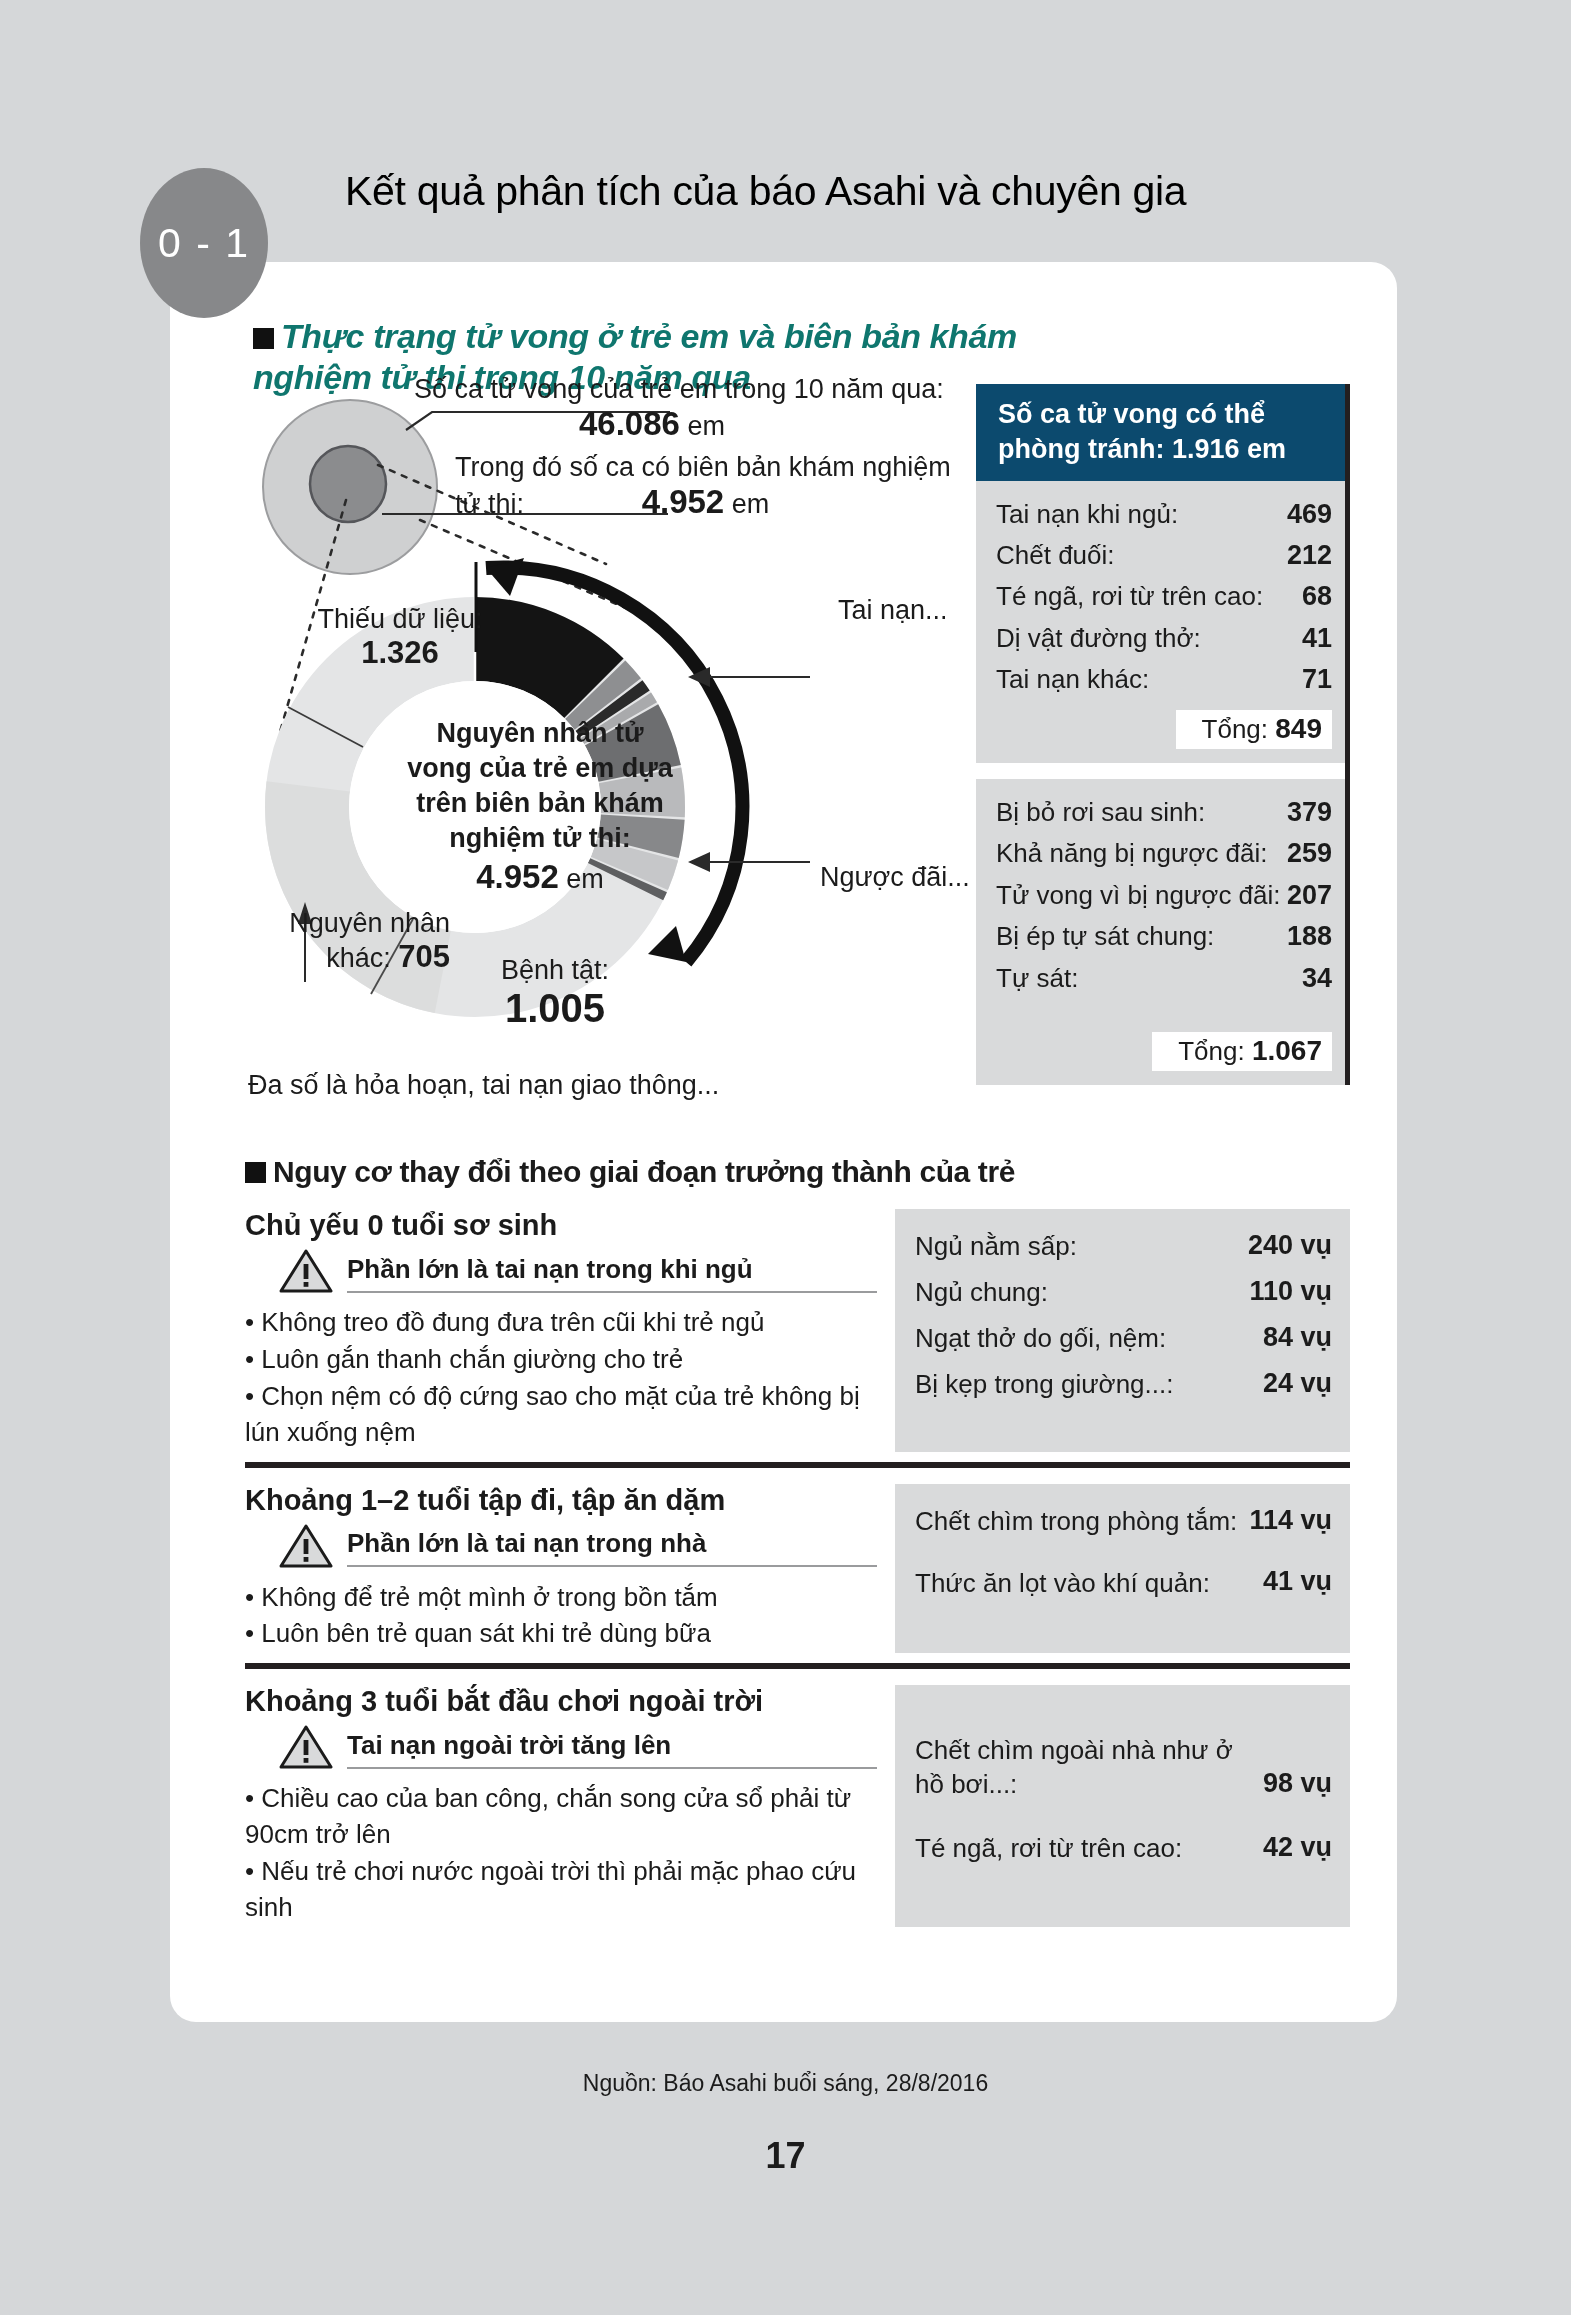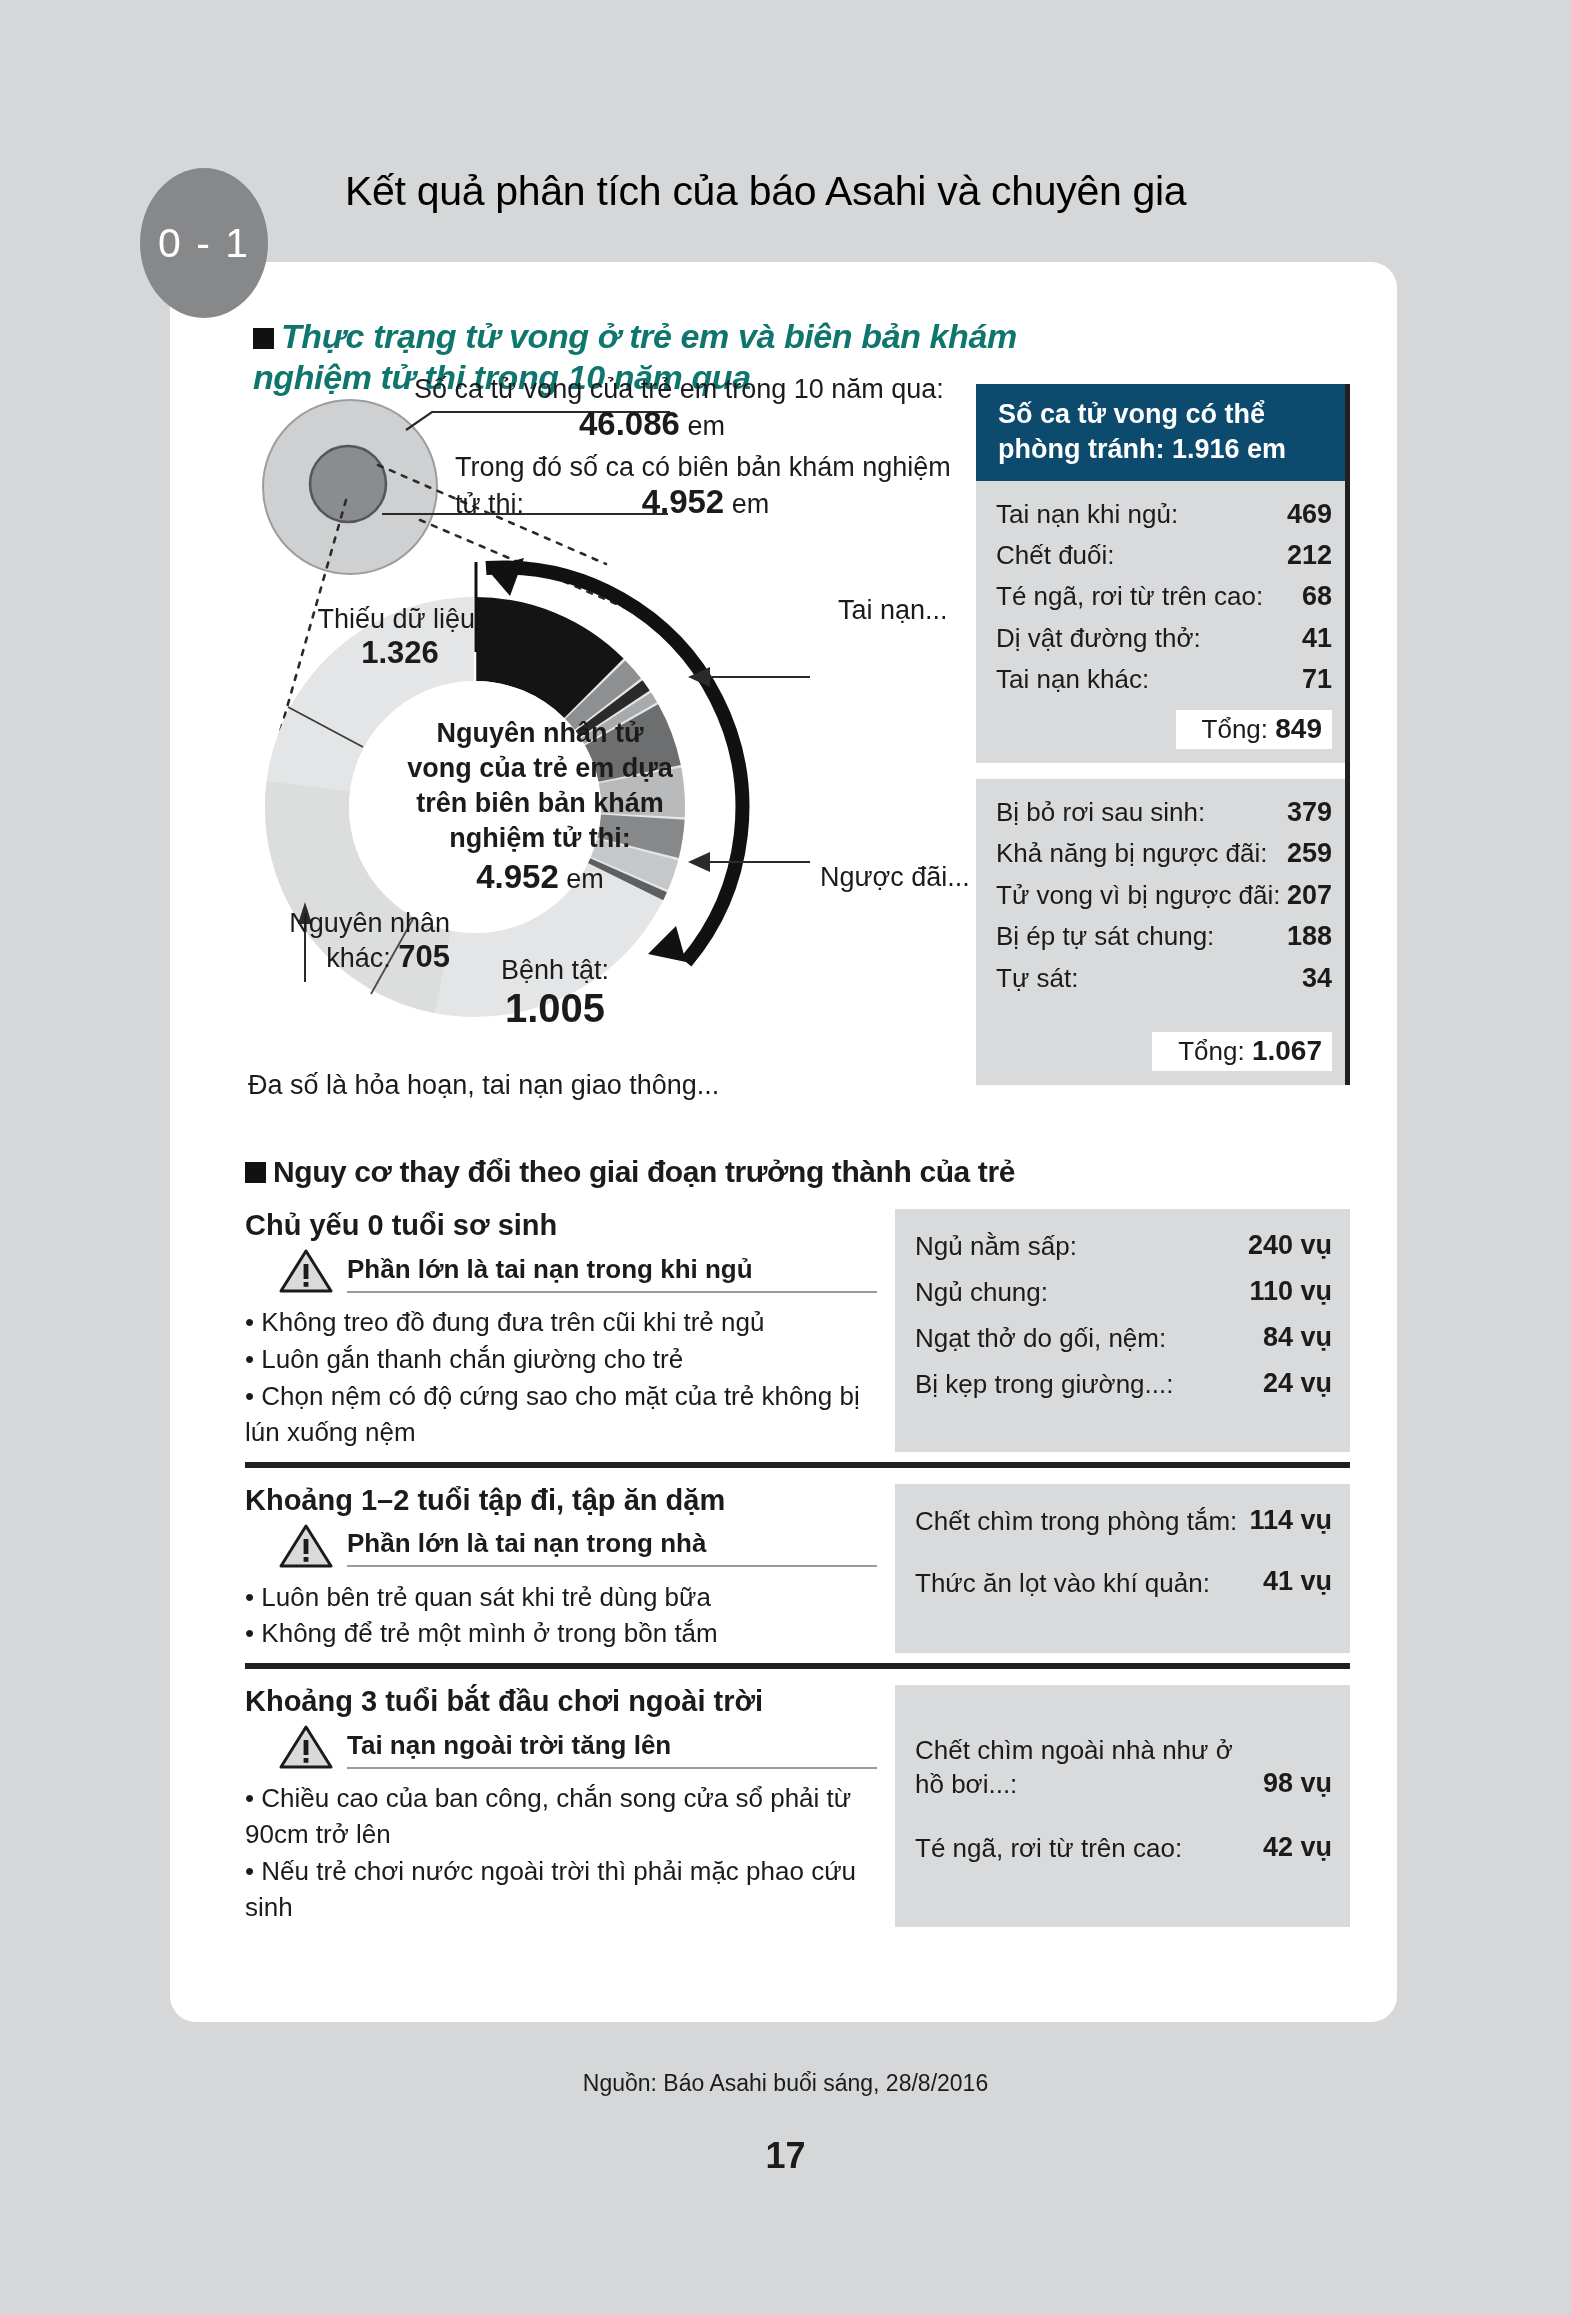--- a/index.html
+++ b/index.html
@@ -347,22 +347,22 @@
           <span class="warn-ico">
             <svg width="54" height="46" viewBox="0 0 54 46">
               <polygon points="27,3 52,43 2,43" fill="#d9dadb" stroke="#1b1b1b" stroke-width="3" stroke-linejoin="round"></polygon>
               <rect x="24.6" y="16" width="4.8" height="15" fill="#1b1b1b"></rect>
               <rect x="24.6" y="34" width="4.8" height="4.8" fill="#1b1b1b"></rect>
             </svg>
           </span>
           <span class="warn-txt">Phần lớn là tai nạn trong nhà</span>
         </div>
         <div class="bullets">
+          <div>• Không để trẻ một mình ở trong bồn tắm</div>
           <div>• Luôn bên trẻ quan sát khi trẻ dùng bữa</div>
-          <div>• Không để trẻ một mình ở trong bồn tắm</div>
         </div>
       </div>
       <div class="right">
         <div class="srow two">
           <span class="l">Chết chìm trong phòng tắm:</span>
           <span class="v">114 vụ</span>
         </div>
         <div class="srow two" style="margin-top:16px;">
           <span class="l">Thức ăn lọt vào khí quản:</span>
           <span class="v">41 vụ</span>

